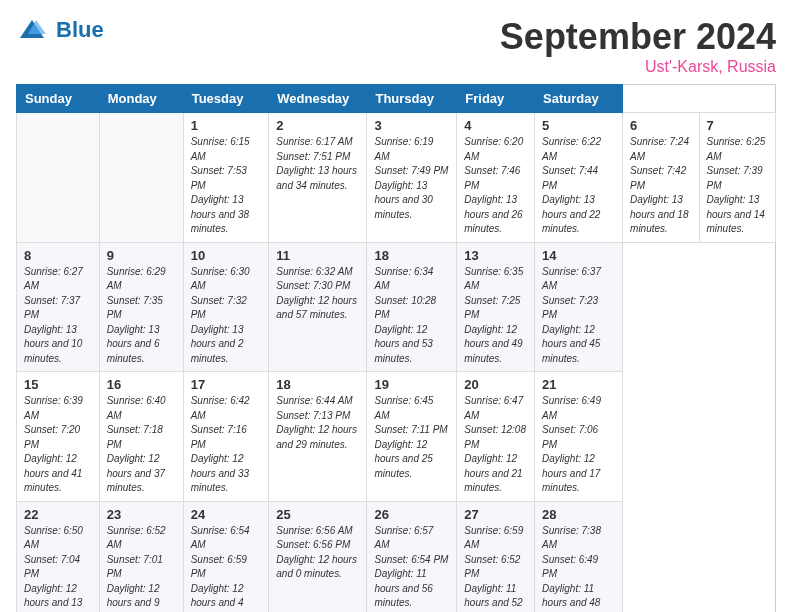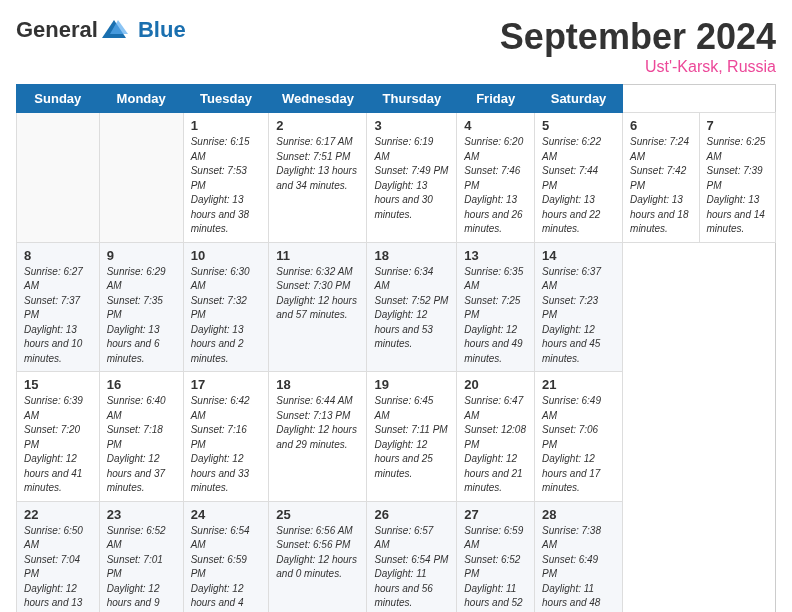--- a/index.html
+++ b/index.html
@@ -50,21 +50,21 @@
     .calendar {
       width: 100%;
       border-collapse: collapse;
       border: 1px solid #ccc;
     }
     .calendar th {
       background-color: #1a6faf;
       color: #fff;
       font-size: 13px;
       font-weight: bold;
-      text-align: center;
+      text-align: left;
       padding: 6px 8px;
       border: 1px solid #1a6faf;
     }
     .calendar td {
       vertical-align: top;
       padding: 5px 7px;
       font-size: 10.5px;
       color: #333;
       border: 1px solid #ddd;
       width: 113px;
@@ -92,21 +92,20 @@
     .empty-cell {
       background: #f9f9f9 !important;
     }
   </style>
 </head>
 <body>
 
 <div class="header">
   <div class="logo">
     <div class="logo-text">
-      <span class="logo-general">General</span>
       <svg class="logo-icon" viewBox="0 0 28 28" xmlns="http://www.w3.org/2000/svg">
         <polygon points="14,4 26,22 2,22" fill="#1a6faf"></polygon>
         <polygon points="18,4 28,18 10,18" fill="#5aabf0" opacity="0.7"></polygon>
       </svg>
       <span class="logo-blue">Blue</span>
     </div>
   </div>
   <div class="title-block">
     <div class="month-title">September 2024</div>
     <div class="location">Ust'-Karsk, Russia</div>
@@ -170,21 +169,21 @@
         <td>
           <span class="day-num">10</span>
           <div class="day-info"><span>Sunrise: 6:30 AM</span><br><span>Sunset: 7:32 PM</span><br><span>Daylight: 13 hours and 2 minutes.</span></div>
         </td>
         <td>
           <span class="day-num">11</span>
           <div class="day-info"><span>Sunrise: 6:32 AM</span><br><span>Sunset: 7:30 PM</span><br><span>Daylight: 12 hours and 57 minutes.</span></div>
         </td>
         <td>
           <span class="day-num">18</span>
-          <div class="day-info"><span>Sunrise: 6:34 AM</span><br><span>Sunset: 7:52 PM</span><br><span>Daylight: 12 hours and 53 minutes.</span></div>
+          <div class="day-info"><span>Sunrise: 6:34 AM</span><br><span>Sunset: 10:28 PM</span><br><span>Daylight: 12 hours and 53 minutes.</span></div>
         </td>
         <td>
           <span class="day-num">13</span>
           <div class="day-info"><span>Sunrise: 6:35 AM</span><br><span>Sunset: 7:25 PM</span><br><span>Daylight: 12 hours and 49 minutes.</span></div>
         </td>
         <td>
           <span class="day-num">14</span>
           <div class="day-info"><span>Sunrise: 6:37 AM</span><br><span>Sunset: 7:23 PM</span><br><span>Daylight: 12 hours and 45 minutes.</span></div>
         </td>
       </tr>

